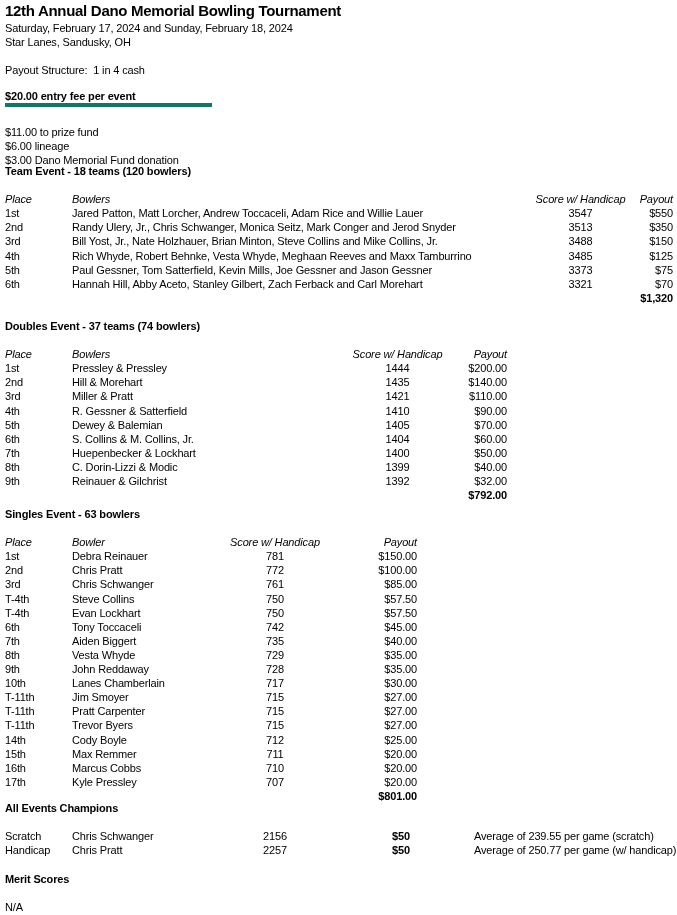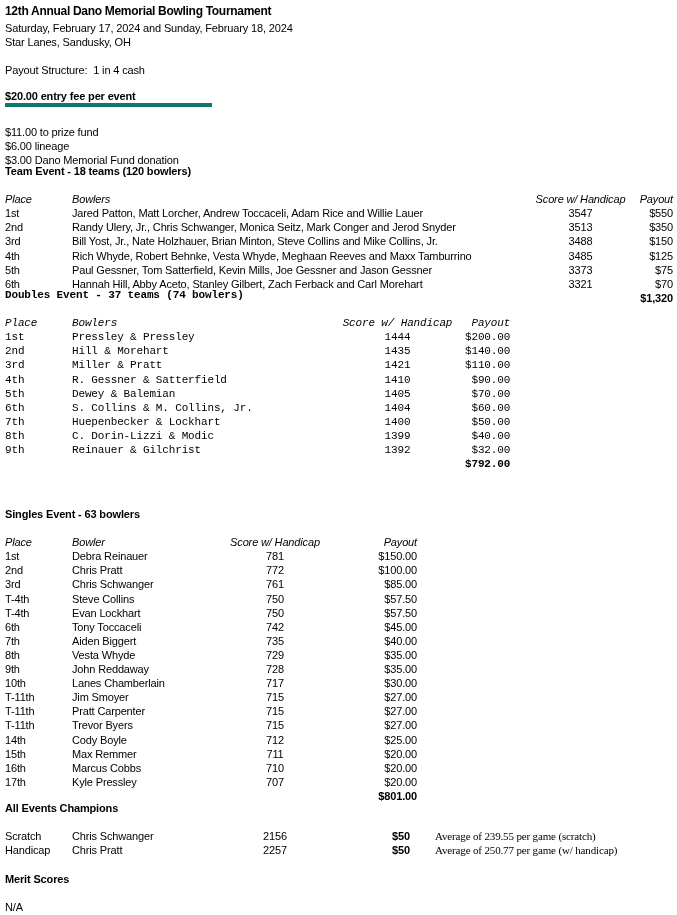--- a/index.html
+++ b/index.html
@@ -3,46 +3,46 @@
 <meta charset="utf-8">
 <style>
   html,body { margin:0; padding:0; background:#ffffff; }
   #page {
     position:relative; width:677px; height:915px; background:#ffffff;
     font-family:"Liberation Sans", sans-serif; font-size:11px; color:#000000;
     letter-spacing:-0.15px; overflow:hidden;
   }
   .line { position:absolute; left:5px; white-space:pre; line-height:14px; }
   .bold { font-weight:bold; }
-  #doc-title { top:2px; font-size:12px; line-height:18px; font-weight:bold; letter-spacing:-0.3px; }
+  #doc-title { top:2px; font-size:15px; line-height:18px; font-weight:bold; letter-spacing:-0.3px; }
   #date-line { top:21px; }
   #venue-line { top:35px; }
   #payout-structure { top:63px; }
   #entry-fee-header { top:89px; width:207px; border-bottom:4px solid #0f766e; height:14px; }
   .fee-item { line-height:14.1px;margin-top:20px; }
   #fee-item-0 { top:105px; }
   #fee-item-1 { top:119px; }
   #fee-item-2 { top:133px; }
 
   .section { position:absolute; left:5px; }
   .sec-heading { font-weight:bold; line-height:14.1px; white-space:pre; }
   table.evt { border-collapse:collapse; table-layout:fixed; margin-top:14.1px; }
   table.evt th, table.evt td {
     padding:0; height:14.1px; line-height:14.1px; white-space:nowrap;
     font-weight:normal; text-align:left; overflow:visible;
   }
   table.evt th { font-style:italic; }
   table.evt th.c2, table.evt td.c2 { text-align:center; }
   table.evt th.c3, table.evt td.c3 { text-align:right; }
-  table.evt td.c4 { padding-left:25px;font-family:Liberation Serif, serif; }
+  table.evt td.c4 { padding-left:64px; }
   table.evt tfoot td { font-weight:bold; }
   #all-events-table td.c3 { font-weight:bold; }
 
   #team-section    { top:164px; }
-  #doubles-section { top:288px;font-family:Liberation Mono, monospace; }
+  #doubles-section { top:319px; }
   #singles-section { top:507px; }
   #allevents-section { top:801px; }
   #merit-section   { top:872px; }
   #merit-value     { margin-top:14.1px; line-height:14.1px; }
 </style>
 </head>
 <body>
 
 <div id="page">
 

